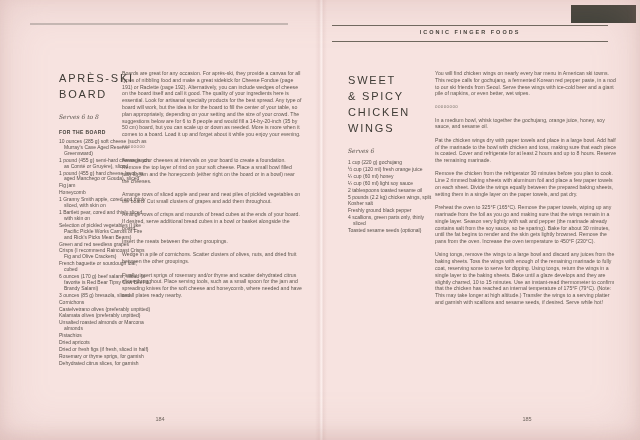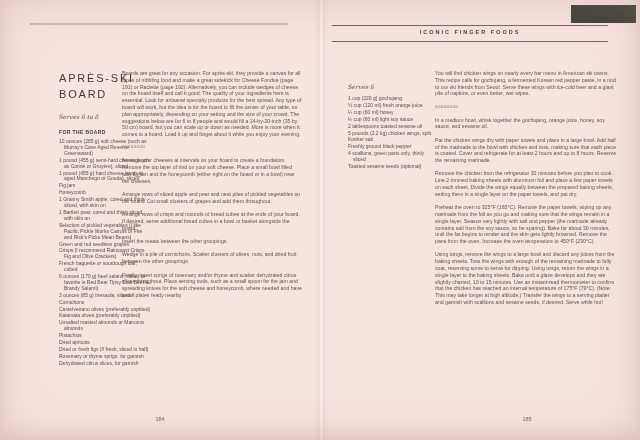--- a/index.html
+++ b/index.html
@@ -82,20 +82,24 @@
       <p>Arrange rows of crisps and mounds of bread cubes at the ends of your board. If desired, serve additional bread cubes in a bowl or basket alongside the board.</p>
       <p>Insert the meats between the other groupings.</p>
       <p>Wedge in a pile of cornichons. Scatter clusters of olives, nuts, and dried fruit between the other groupings.</p>
       <p>Finally, insert sprigs of rosemary and/or thyme and scatter dehydrated citrus slices throughout. Place serving tools, such as a small spoon for the jam and spreading knives for the soft cheese and honeycomb, where needed and have small plates ready nearby.</p>
     </div>
 </div>
 
 <div class="pagenum left">184</div>
 
 <div class="col" style="left:348px;top:72px;width:88px;">
+  <div class="recipe-title">SWEET
+&amp; SPICY
+CHICKEN
+WINGS</div>
   <div class="serves">Serves 6</div>
   <ul class="ingredients" style="margin-top:6px;">
       <li>1 cup (220 g) gochujang</li>
       <li>½ cup (120 ml) fresh orange juice</li>
       <li>¼ cup (60 ml) honey</li>
       <li>¼ cup (60 ml) light soy sauce</li>
       <li>2 tablespoons toasted sesame oil</li>
       <li>5 pounds (2.2 kg) chicken wings, split</li>
       <li>Kosher salt</li>
       <li>Freshly ground black pepper</li>

